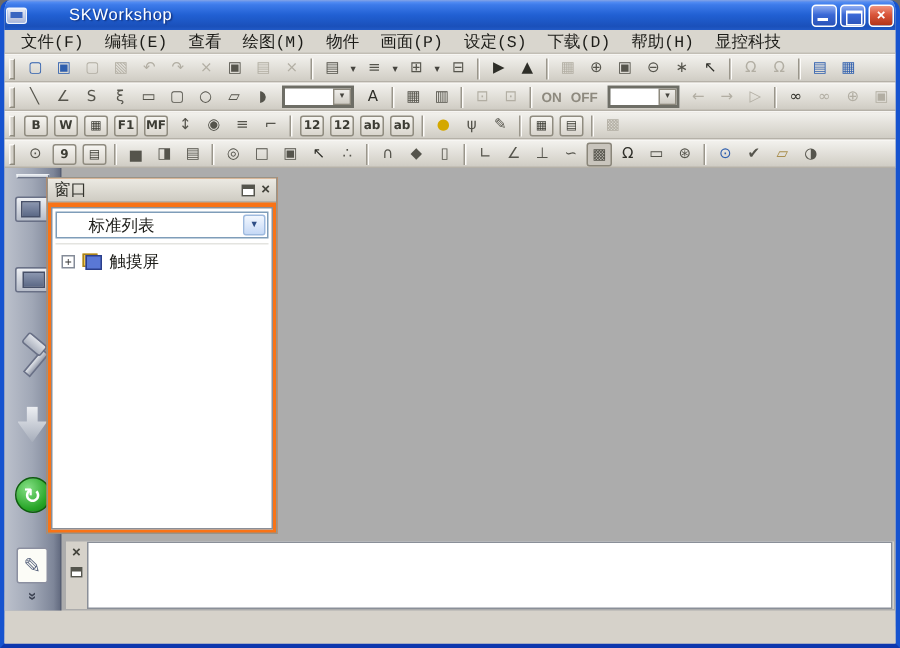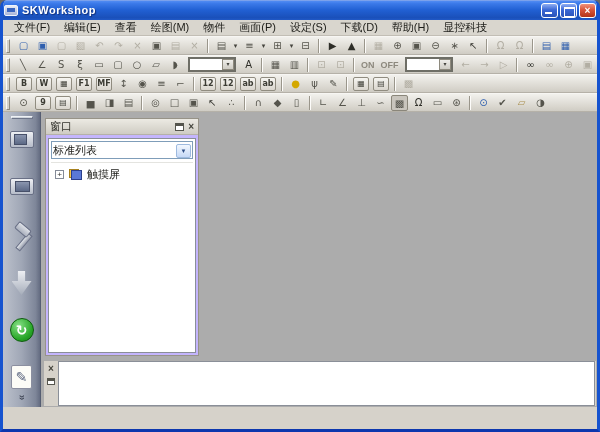--- a/index.html
+++ b/index.html
@@ -9,31 +9,31 @@
        border-left:3px solid #1653cf;border-right:3px solid #1653cf;border-bottom:3px solid #0d37ae;
        border-radius:7px 7px 0 0;}
   
   .titlebar{position:relative;left:-3px;width:600px;height:20px;display:flex;align-items:center;
     padding:0 4px;border-radius:7px 7px 0 0;
     background:linear-gradient(180deg,#2a63d8 0%,#4f8af2 8%,#3d7bea 16%,#2160d3 50%,#1a50ba 88%,#2159c6 100%);
     box-shadow:inset 0 1px 0 rgba(255,255,255,.35);}
   .appicon{width:14px;height:11px;margin-right:4px;background:linear-gradient(#e8ecf5,#aab6d8);
     border:1px solid #f0f4fc;border-radius:2px;position:relative;}
   .appicon::after{content:"";position:absolute;left:2px;top:2px;right:2px;height:4px;background:#3a66c0;}
-  .wtitle{color:#fff;font-size:11px;font-weight:bold;text-shadow:1px 1px 1px #12307a;letter-spacing:.5px;}
+  .wtitle{color:#fff;font-size:11px;font-weight:normal;text-shadow:1px 1px 1px #12307a;letter-spacing:.5px;margin-left:24px;}
   .winbtns{margin-left:auto;display:flex;gap:2px;}
   .wb{width:17px;height:15px;border-radius:3px;border:1px solid #fff;position:relative;
       background:linear-gradient(180deg,#8fadf2,#3a68d6 45%,#2a53b8);}
   .wb.close{background:linear-gradient(180deg,#f0937e,#d9553a 45%,#b33317);color:#fff;font-size:10px;
       font-weight:bold;text-align:center;line-height:13px;}
   .wb.min::after{content:"";position:absolute;left:3px;bottom:3px;width:7px;height:2px;background:#fff;}
   .wb.max::after{content:"";position:absolute;left:3px;top:3px;width:9px;height:7px;border:1px solid #fff;border-top:2px solid #fff;}
   
   .menubar{height:16px;display:flex;align-items:center;background:#d9d6ce;border-bottom:1px solid #c2beb5;
-    font-size:11px;color:#1c1c18;padding-left:4px;}
+    font-size:11px;color:#1c1c18;padding-left:4px;font-family:Liberation Mono, monospace;}
   .mi{padding:1px 7px;cursor:default;}
   
   .tbzone{background:#d6d2ca;}
   .tbrow{height:19px;display:flex;align-items:center;padding-left:2px;
     background:linear-gradient(180deg,#f2f1ed,#d7d4cc 80%,#cfccc4);
     border-top:1px solid #f7f6f3;border-bottom:1px solid #b5b1a8;}
   .tbgrip{width:4px;height:14px;margin:0 4px 0 1px;background:#d4d1c9;
     border:1px solid;border-color:#fbfaf7 #8e8a7e #8e8a7e #fbfaf7;}
   .tbi{min-width:17px;height:16px;line-height:15px;text-align:center;font-size:10px;color:#55544c;
     font-family:"DejaVu Sans",sans-serif;margin:0 1px;cursor:default;}
@@ -77,32 +77,32 @@
     clip-path:polygon(32% 0,68% 0,68% 42%,100% 42%,50% 100%,0 42%,32% 42%);}
   .ic-refresh{width:24px;height:24px;border-radius:50%;color:#fff;font-size:14px;font-weight:bold;
     text-align:center;line-height:23px;
     background:radial-gradient(circle at 35% 30%,#86e086,#27a527 65%,#157a15);
     border:1px solid #0e5c0e;}
   .ic-note{width:21px;height:24px;background:#fcfcf7;border:1px solid #8b8fa0;border-radius:2px;
     font-size:14px;color:#5a657f;text-align:center;line-height:22px;}
   .sbchev{position:absolute;bottom:4px;left:0;right:0;text-align:center;color:#3c4252;font-size:10px;
     font-weight:bold;transform:rotate(-90deg);}
   
-  .panel{position:absolute;left:42px;top:6px;width:154px;height:238px;background:#c4b5fd;
+  .panel{position:absolute;left:28px;top:6px;width:154px;height:238px;background:#f97316;
     border:1px solid #979388;}
   .panel-h{height:16px;display:flex;align-items:center;padding:0 4px;gap:4px;
     background:linear-gradient(#eceae3,#cfccc3);border-bottom:1px solid #b5b1a8;
     font-size:11px;color:#33332d;}
   .panel-h .ttl{flex:1;}
   .phf{width:9px;height:8px;border:1px solid #55554d;border-top:3px solid #55554d;background:#fff;}
   .phx{font-size:10px;font-weight:bold;color:#44443c;line-height:8px;}
   .panel-b{position:absolute;left:2px;right:2px;top:19px;bottom:2px;background:#fff;
     border:1px solid #8a8f98;padding:2px;display:flex;flex-direction:column;}
-  .combo{height:18px;border:1px solid #7f9db9;background:#fff;display:flex;align-items:flex-end;
-    font-size:11px;color:#1c1c18;padding-left:1px;flex:none;}
+  .combo{height:18px;border:1px solid #7f9db9;background:#fff;display:flex;align-items:center;
+    font-size:11px;color:#1c1c18;padding-left:21px;flex:none;}
   .combo-btn{margin-left:auto;width:15px;height:14px;margin-right:1px;border-radius:2px;
     background:linear-gradient(#f2f7fe,#c6d9f6);border:1px solid #9ebadf;
     font-size:6px;color:#2e4e86;text-align:center;line-height:13px;}
   .tree{flex:1;margin-top:3px;border-top:1px solid #e4e4e0;padding-top:4px;overflow:hidden;}
   .trow{display:flex;align-items:center;gap:5px;font-size:11px;color:#1c1c18;padding-left:4px;}
   .texp{width:9px;height:9px;border:1px solid #848b98;background:#fff;font-size:8px;line-height:7px;
     text-align:center;color:#333;flex:none;}
   .tico{width:13px;height:11px;position:relative;flex:none;}
   .tico::before{content:"";position:absolute;left:0;top:0;width:8px;height:7px;background:#f3c64a;border:1px solid #a8821f;}
   .tico::after{content:"";position:absolute;right:0;bottom:0;width:9px;height:8px;background:#5a78d6;border:1px solid #2b3f8c;}

